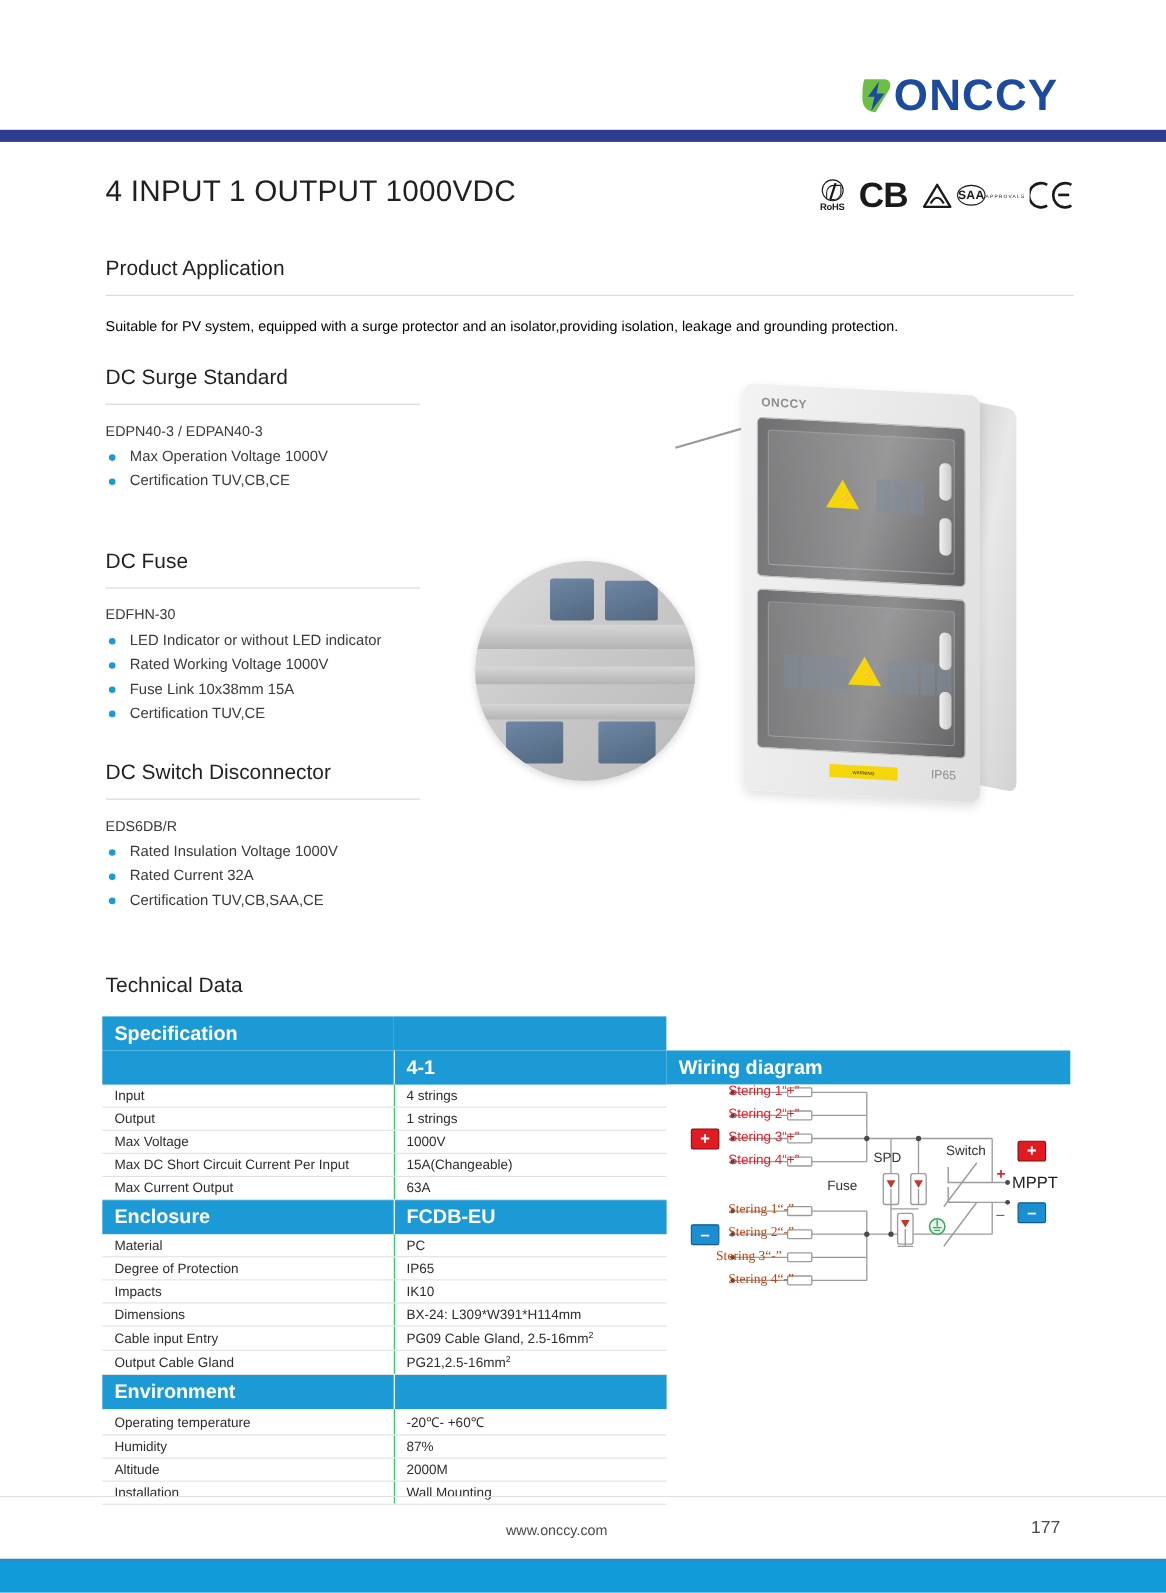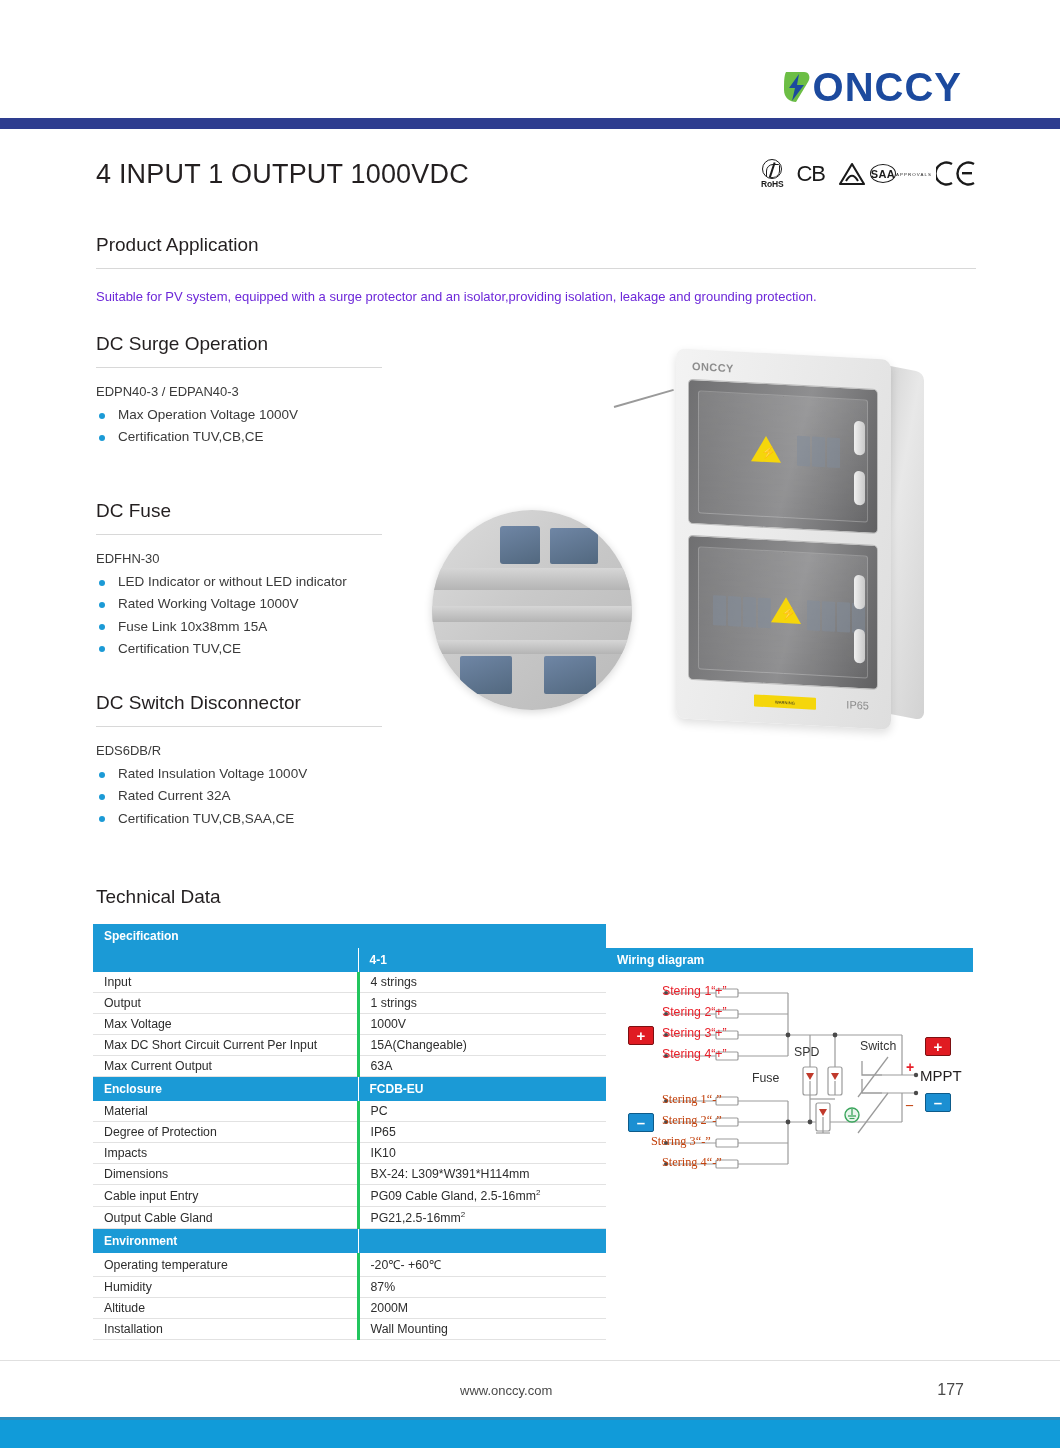--- a/index.html
+++ b/index.html
@@ -35,21 +35,21 @@
   }
   .rohs-circle:before {
     content: ""; position: absolute; left: 50%; top: 2px; width: 1.6px; height: 16px;
     background: #1a1a1a; transform: translateX(-50%) rotate(18deg);
   }
   .rohs-circle:after {
     content: ""; position: absolute; left: 3px; top: 4px; width: 12px; height: 12px;
     border: 1.4px solid #1a1a1a; border-radius: 50% 10% 50% 10%;
   }
   .rohs-label { font-size: 8.5px; font-weight: bold; letter-spacing: -.2px; margin-top: 1px; }
-  .cert-cb { font-size: 22px; font-weight: normal; letter-spacing: -1px; }
+  .cert-cb { font-size: 32px; font-weight: bold; letter-spacing: -1px; }
   .cert-tuv { width: 28px; height: 24px; position: relative; }
   .cert-saa { position: relative; width: 44px; height: 26px; }
   .saa-ellipse {
     width: 44px; height: 19px; border: 1.6px solid #1a1a1a; border-radius: 50%;
     display: flex; align-items: center; justify-content: center;
     font-size: 11px; font-weight: bold; letter-spacing: .3px;
   }
   .saa-sub { font-size: 4.4px; letter-spacing: 1.1px; text-align: center; margin-top: 1px; }
   .cert-ce { width: 40px; height: 27px; position: relative; }
 
@@ -60,21 +60,21 @@
   .model { font-size: 13px; color: #3a3a3a; margin-top: 15px; line-height: 18px; }
   ul.bullets { list-style: none; margin-top: 3px; }
   ul.bullets li {
     position: relative; padding-left: 22px; font-size: 13.5px; color: #3a3a3a;
     line-height: 22.3px;
   }
   ul.bullets li:before {
     content: ""; position: absolute; left: 3px; top: 8.5px;
     width: 6px; height: 6px; border-radius: 50%; background: #1b9ad6;
   }
-  .body-text { font-size: 13px; color: #6d28d9; line-height: 20px; }
+  .body-text { font-size: 13px; color: #000000; line-height: 20px; }
 
   
   .product-art { position: absolute; left: 424px; top: 344px; width: 570px; height: 412px; }
   .enclosure { position: absolute; left: 242px; top: 10px; width: 300px; height: 375px; }
   .box-side {
     position: absolute; left: 212px; top: 14px; width: 46px; height: 348px;
     background: linear-gradient(100deg,#cfcfcf,#e8e8e8 40%,#d2d2d2);
     transform: skewY(11deg); border-radius: 2px 8px 8px 2px;
   }
   .box-front {
@@ -132,23 +132,23 @@
     position: absolute; left: 190px; top: 62px; width: 62px; height: 2px;
     background: #9a9a9a; transform: rotate(-16deg); transform-origin: left center;
   }
 
   
   .td-title { position: absolute; left: 96px; top: 886px; font-size: 19px; font-weight: 500; }
   .tdata { position: absolute; left: 93px; top: 924px; width: 880px; }
   table.spec { border-collapse: collapse; width: 880px; table-layout: fixed; }
   table.spec td { font-size: 12.3px; color: #2d2d2d; padding: 3px 0 3px 11px; border-bottom: 1px solid #e2e2e2; }
   td.c1 { width: 265px; }
-  td.c2 { width: 248px; border-left: 3px solid #22c55e; }
+  td.c2 { width: 248px; border-left: 1px solid #22c55e; }
   td.c3 { width: 367px; border: none; }
-  tr.hdr td { background: #1b9ad6; color: #fff; font-weight: bold; font-size: 12px; border-bottom: none; padding: 5px 0 5px 11px; }
+  tr.hdr td { background: #1b9ad6; color: #fff; font-weight: bold; font-size: 18px; border-bottom: none; padding: 5px 0 5px 11px; }
   tr.hdr td.c2 { border-left: 1px solid #fff; }
   tr.hdr td.c3 { background: transparent; }
   tr.hdr-top td { background: #1b9ad6; }
   .wiring-hdr-cell { background: #1b9ad6 !important; color: #fff; font-weight: bold; }
   .blank-cell { background: #fff !important; border: none !important; }
   sup { font-size: 8px; vertical-align: super; }
 
   
   .wiring { position: absolute; left: 620px; top: 975px; width: 360px; height: 210px; }
   .w-label { position: absolute; font-size: 12.3px; white-space: nowrap; }
@@ -218,21 +218,21 @@
     </div>
   </div>
 
   <div class="sec" style="top:233px; width:880px;">
     <div class="sec-title">Product Application</div>
     <div class="sec-rule"></div>
     <div class="body-text" style="margin-top:18px;">Suitable for PV system, equipped with a surge protector and an isolator,providing isolation, leakage and grounding protection.</div>
   </div>
 
   <div class="sec" style="top:332px; width:286px;">
-    <div class="sec-title">DC Surge Operation</div>
+    <div class="sec-title">DC Surge Standard</div>
     <div class="sec-rule"></div>
     <div class="model">EDPN40-3 / EDPAN40-3</div>
     <ul class="bullets">
       <li>Max Operation Voltage 1000V</li>
       <li>Certification TUV,CB,CE</li>
     </ul>
   </div>
 
   <div class="sec" style="top:499px; width:286px;">
     <div class="sec-title">DC Fuse</div>

